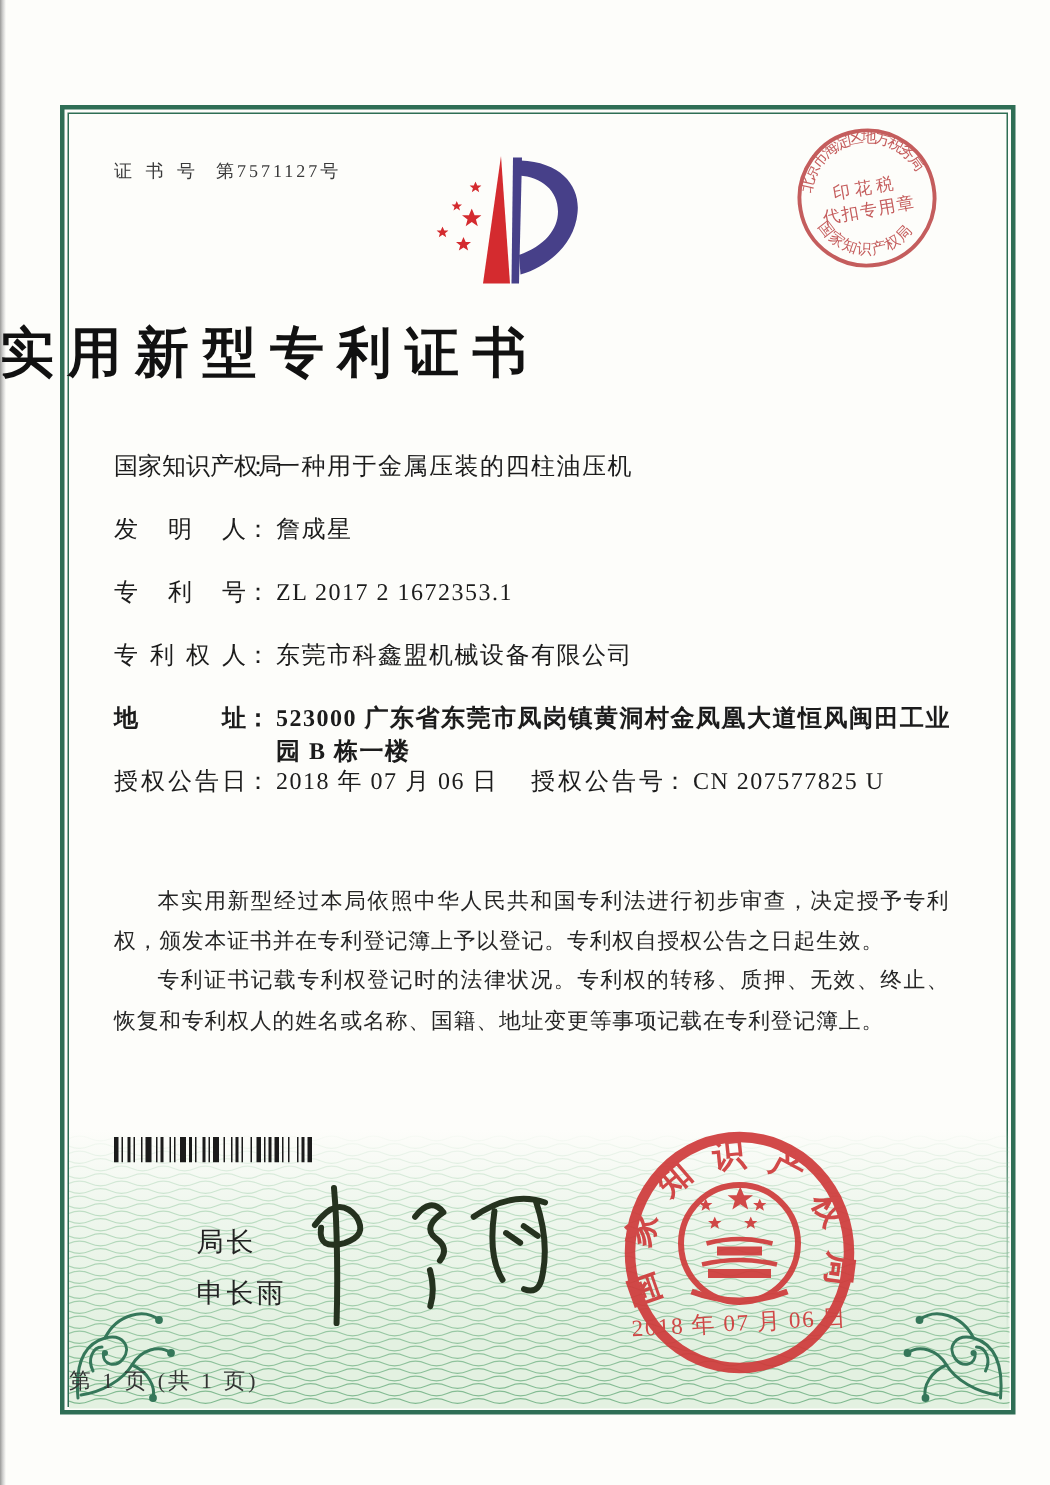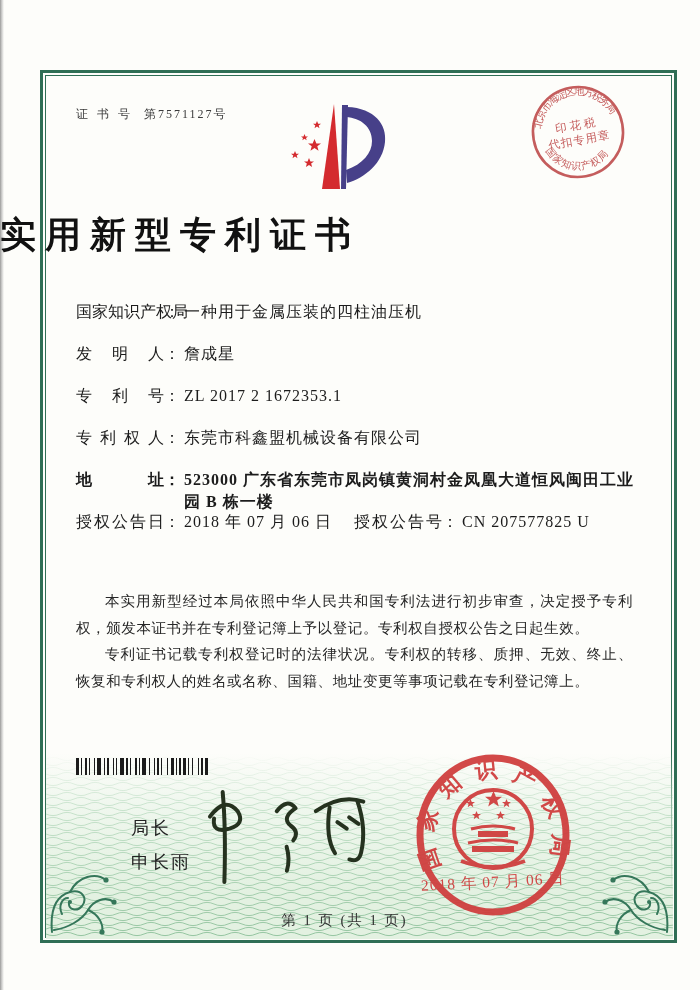--- a/index.html
+++ b/index.html
@@ -39,21 +39,21 @@
   .band{position:absolute;left:46px;top:753px;width:627px;height:186px;
         background:linear-gradient(180deg,rgba(235,246,235,0) 0%,rgba(228,242,228,.55) 28%,#e3f1e1 75%);}
   .waves{position:absolute;left:0;top:0;}
   .barcode{position:absolute;left:30px;top:5px;}
   .director{position:absolute;left:38px;top:58px;font-size:18px;line-height:34px;letter-spacing:2px;color:#222;margin-left:47px;}
   .signature{position:absolute;left:135px;top:22px;}
   .bigseal{position:absolute;left:352px;top:0px;}
   .orn{position:absolute;bottom:3px;}
   .orn.left{left:2px;}
   .orn.right{right:2px;transform:scaleX(-1);}
-  .pagefoot{position:absolute;left:0;right:30px;top:158px;text-align:center;font-size:14.5px;color:#333;
+  .pagefoot{position:absolute;left:0;right:30px;top:158px;font-size:14.5px;color:#333;
             letter-spacing:2px;z-index:3;}
   svg text{font-family:"Liberation Serif","DejaVu Serif",serif;}
 </style>
 </head>
 <body>
 
 <div class="page">
   <div class="scan-edge"></div>
 
   <div class="frame">

